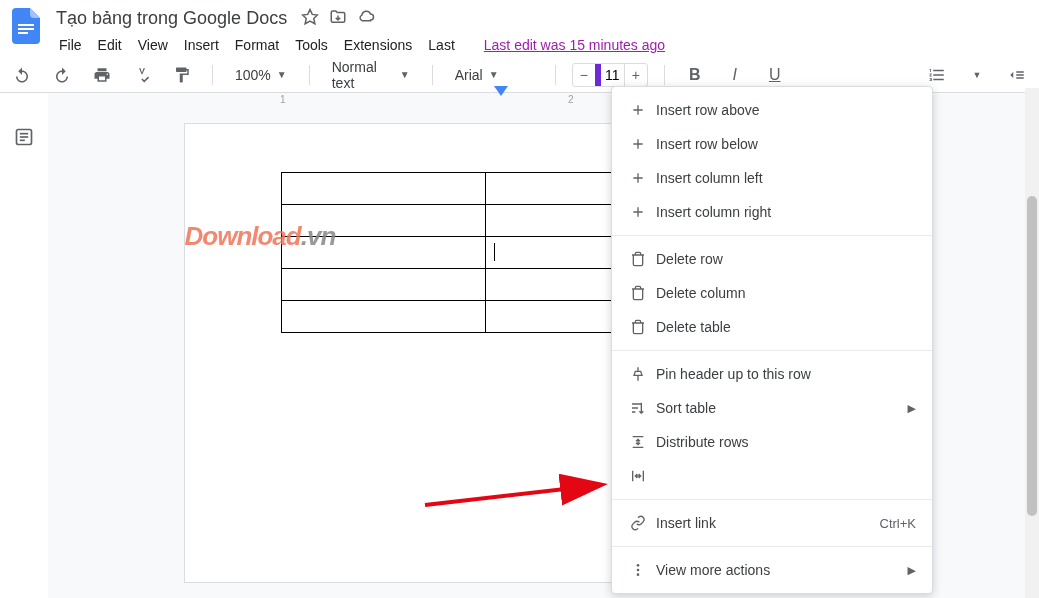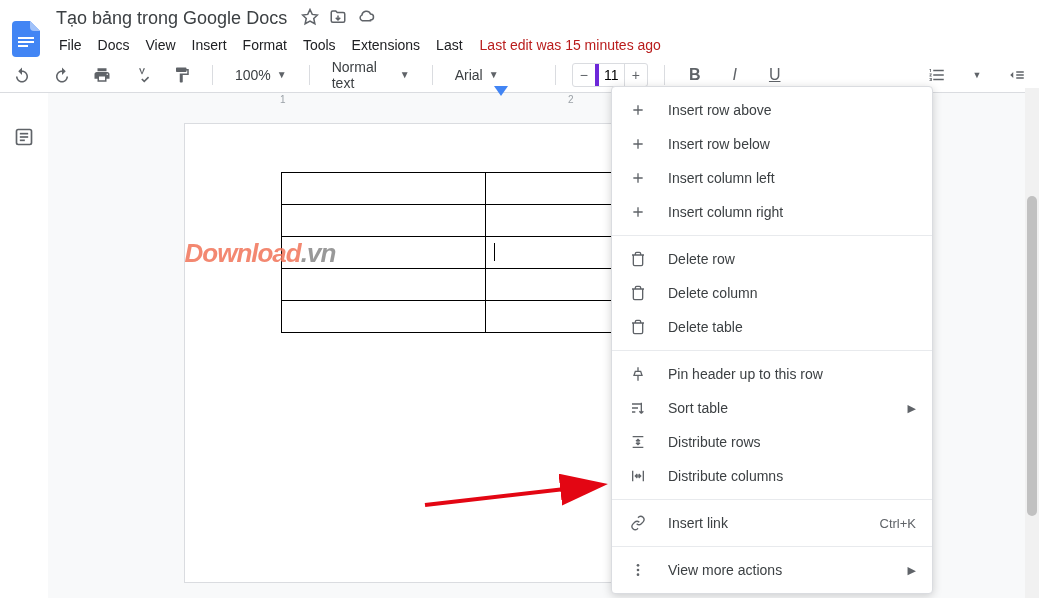--- a/index.html
+++ b/index.html
@@ -1,59 +1,59 @@
 <!DOCTYPE html>
 <html><head>
 <meta charset="utf-8">
 <style>
 * { box-sizing: border-box; margin: 0; padding: 0; }
 body { font-family: Arial, sans-serif; background: #fff; overflow: hidden; width: 1039px; height: 598px; position: relative; }
 
 
-.header { display: flex; align-items: flex-end; padding: 6px 8px 0; }
+.header { display: flex; align-items: flex-start; padding: 6px 8px 0; }
 .docs-logo { width: 36px; height: 36px; display: flex; align-items: center; justify-content: center; margin-right: 8px; margin-top: 2px; }
 .docs-logo svg { width: 28px; height: 36px; }
 .header-main { flex: 1; }
 .title-row { display: flex; align-items: center; gap: 10px; }
 .doc-title { font-size: 18px; color: #3c4043; padding: 2px 4px; }
 .title-icon { color: #5f6368; cursor: pointer; }
 .menu-bar { display: flex; gap: 2px; margin-top: 2px; align-items: center; }
 .menu-item { padding: 4px 7px; font-size: 14px; color: #202124; cursor: pointer; border-radius: 3px; }
-.last-edit { font-size: 14px; color: #b91c1c; margin-left: 8px; cursor: pointer; }
+.last-edit { font-size: 14px; color: #a21caf; text-decoration: underline; margin-left: 20px; cursor: pointer; }
 
 
 .toolbar { display: flex; align-items: center; padding: 4px 8px; border-bottom: 1px solid #dadce0; gap: 12px; height: 36px; }
 .tb-btn { width: 28px; height: 28px; display: flex; align-items: center; justify-content: center; cursor: pointer; border-radius: 3px; color: #5f6368; }
 .tb-sep { width: 1px; height: 20px; background: #dadce0; margin: 0 4px; }
 .tb-dropdown { display: flex; align-items: center; padding: 0 6px; height: 28px; cursor: pointer; font-size: 14px; color: #3c4043; gap: 6px; }
 .tb-dropdown .caret { color: #5f6368; font-size: 10px; }
 .font-size-group { display: flex; align-items: center; border: 1px solid #dadce0; border-radius: 3px; height: 24px; }
 .fs-btn { width: 22px; height: 100%; display: flex; align-items: center; justify-content: center; cursor: pointer; color: #5f6368; font-size: 14px; }
-.fs-val { width: 30px; text-align: center; font-size: 14px; border-left: 4px solid #6d28d9; border-right: 1px solid #dadce0; height: 100%; display: flex; align-items: center; justify-content: center; }
+.fs-val { width: 30px; text-align: center; font-size: 14px; border-left: 6px solid #6d28d9; border-right: 1px solid #dadce0; height: 100%; display: flex; align-items: center; justify-content: center; }
 
 
 .workspace { display: flex; height: calc(598px - 88px); position: relative; }
 .left-panel { width: 48px; border-right: none; padding-top: 30px; display: flex; flex-direction: column; align-items: center; }
 .outline-icon { width: 28px; height: 28px; display:flex; align-items:center; justify-content:center; color: #5f6368; cursor:pointer; }
 .page-area { flex: 1; background: #f8f9fa; padding-top: 16px; overflow: hidden; position: relative; }
 .page { background: #fff; margin: 14px auto 0; width: 720px; min-height: 460px; border: 1px solid #dadce0; position: relative; padding: 48px 96px; }
 
 .doc-table { border-collapse: collapse; width: 410px; }
 .doc-table td { border: 1px solid #000; height: 32px; }
 .doc-table td.col1 { width: 205px; }
 .doc-table td.col2 { width: 205px; }
 .cursor-cell { position: relative; }
 .text-cursor { position: absolute; left: 8px; top: 6px; width: 1px; height: 18px; background: #000; }
 
-.watermark { position: absolute; left: 0; top: 114px; font-size: 26px; font-weight: 700; font-style: italic; color: #f17459; opacity: 0.85; letter-spacing: -1px; }
+.watermark { position: absolute; left: 0; top: 97px; font-size: 26px; font-weight: 700; font-style: italic; color: #f17459; opacity: 0.85; letter-spacing: -1px; }
 .watermark .vn { color: #888; }
 
 
 .ctx-menu { position: absolute; top: 86px; left: 611px; width: 322px; background: #fff; border: 1px solid #dadce0; border-radius: 4px; box-shadow: 0 2px 10px rgba(0,0,0,0.18); padding: 6px 0; font-size: 14px; color: #3c4043; z-index: 100; }
-.ctx-item { display: flex; align-items: center; padding: 7px 16px; cursor: pointer; gap: 20px; }
+.ctx-item { display: flex; align-items: center; padding: 7px 16px; cursor: pointer; gap: 8px; }
 .ctx-icon { width: 20px; height: 20px; display: flex; align-items: center; justify-content: center; color: #5f6368; flex-shrink: 0; }
 .ctx-label { flex: 1; }
 .ctx-shortcut { color: #5f6368; font-size: 13px; }
 .ctx-arrow { color: #5f6368; font-size: 11px; }
 .ctx-sep { height: 1px; background: #e8eaed; margin: 6px 0; }
 
 .scrollbar-v { position: absolute; right: 0; top: 88px; width: 14px; bottom: 0; background: #f1f1f1; }
 .scrollbar-thumb { position: absolute; top: 108px; left: 2px; width: 10px; height: 320px; background: #c1c1c1; border-radius: 5px; }
 
 .red-arrow { position: absolute; top: 455px; left: 420px; z-index: 50; }
@@ -85,21 +85,21 @@
       <span class="title-icon"><svg width="18" height="18" viewBox="0 0 24 24" fill="none" stroke="currentColor" stroke-width="2">
             <path d="M3 6a2 2 0 0 1 2-2h4l2 2h8a2 2 0 0 1 2 2v9a2 2 0 0 1-2 2H5a2 2 0 0 1-2-2V6z"></path>
             <path d="M12 10v6M9 13l3 3 3-3"></path>
           </svg></span>
       <span class="title-icon"><svg width="18" height="18" viewBox="0 0 24 24" fill="none" stroke="currentColor" stroke-width="2">
             <path d="M18 16a4 4 0 0 0 0-8 6 6 0 0 0-11.5 1.5A4 4 0 0 0 7 17h11z"></path>
           </svg></span>
     </div>
     <div class="menu-bar">
       <span class="menu-item">File</span>
-      <span class="menu-item">Docs</span>
+      <span class="menu-item">Edit</span>
       <span class="menu-item">View</span>
       <span class="menu-item">Insert</span>
       <span class="menu-item">Format</span>
       <span class="menu-item">Tools</span>
       <span class="menu-item">Extensions</span>
       <span class="menu-item">Last</span>
       <span class="last-edit">Last edit was 15 minutes ago</span>
     </div>
   </div>
 </div>
@@ -313,21 +313,20 @@
         </svg>
       </span>
     <span class="ctx-label">Distribute rows</span>
   </div>
   <div class="ctx-item">
     <span class="ctx-icon">
         <svg width="16" height="16" viewBox="0 0 24 24" fill="none" stroke="currentColor" stroke-width="2">
           <path d="M4 4v16M20 4v16M8 12h8m-5-3l-3 3 3 3m2-6l3 3-3 3"></path>
         </svg>
       </span>
-    <span class="ctx-label">Distribute columns</span>
   </div>
   <div class="ctx-sep"></div>
   <div class="ctx-item">
     <span class="ctx-icon">
         <svg width="16" height="16" viewBox="0 0 24 24" fill="none" stroke="currentColor" stroke-width="2">
           <path d="M10 13a5 5 0 0 0 7 0l3-3a5 5 0 0 0-7-7l-1 1M14 11a5 5 0 0 0-7 0l-3 3a5 5 0 0 0 7 7l1-1"></path>
         </svg>
       </span>
     <span class="ctx-label">Insert link</span>
     <span class="ctx-shortcut">Ctrl+K</span>

